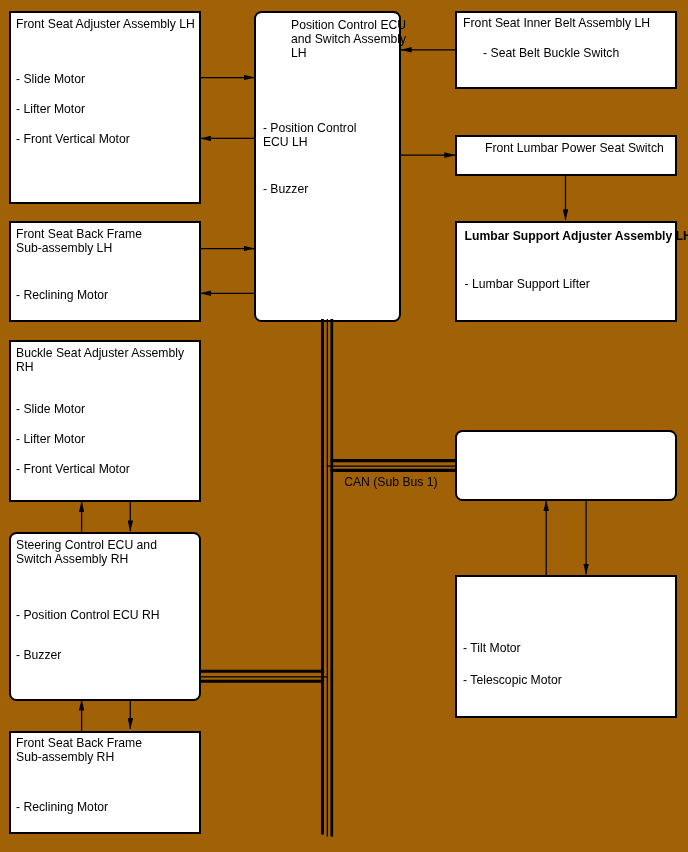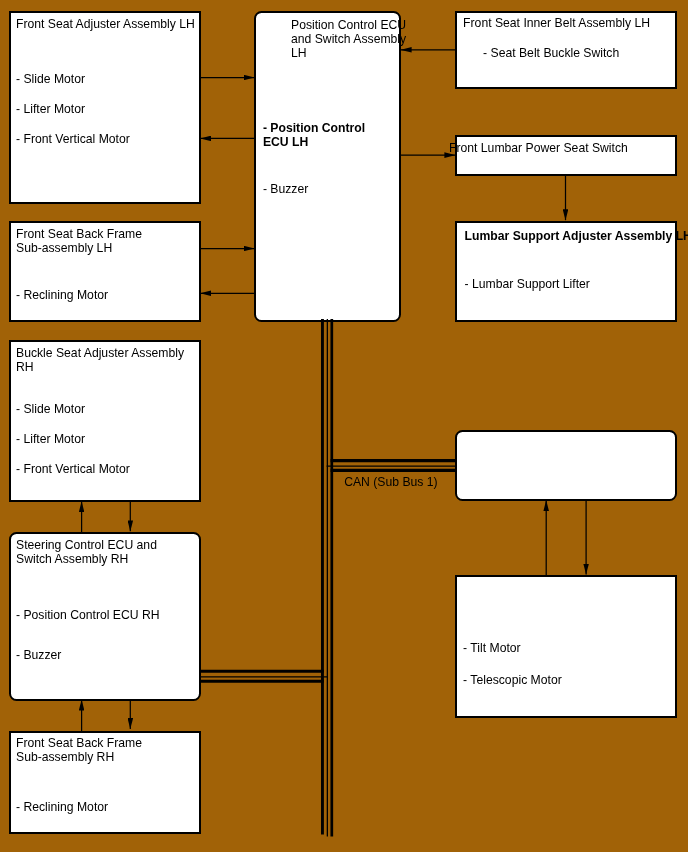--- a/index.html
+++ b/index.html
@@ -43,30 +43,30 @@
 
   <div class="box" style="left:8.6px;top:730.7px;width:192.1px;height:103.6px;"></div>
   <div class="tx" style="left:16.0px;top:735.95px;">Front Seat Back Frame
 Sub-assembly RH</div>
   <div class="tx" style="left:16.0px;top:799.65px;">- Reclining Motor</div>
 
   <div class="box round" style="left:253.9px;top:11px;width:147px;height:310.8px;"></div>
   <div class="tx" style="left:260.0px;top:17.95px;margin-left:31px;">Position Control ECU
 and Switch Assembly
 LH</div>
-  <div class="tx" style="left:262.9px;top:120.55px;font-weight:bold;">- Position Control
+  <div class="tx" style="left:262.9px;top:120.55px;">- Position Control
 ECU LH</div>
   <div class="tx" style="left:262.9px;top:181.85px;">- Buzzer</div>
 
   <div class="box" style="left:454.8px;top:10.9px;width:222.3px;height:78.2px;"></div>
   <div class="tx" style="left:463.1px;top:16.15px;">Front Seat Inner Belt Assembly LH</div>
   <div class="tx" style="left:463.1px;top:46.15px;margin-left:20px;">- Seat Belt Buckle Switch</div>
 
   <div class="box" style="left:454.8px;top:134.8px;width:222.3px;height:40.9px;"></div>
-  <div class="tx" style="left:449px;top:140.85px;">Front Lumbar Power Seat Switch</div>
+  <div class="tx" style="left:485px;top:140.85px;">Front Lumbar Power Seat Switch</div>
 
   <div class="box" style="left:454.8px;top:220.7px;width:222.3px;height:101.2px;"></div>
   <div class="tx" style="left:464.6px;top:228.85px;font-weight:bold;">Lumbar Support Adjuster Assembly LH</div>
   <div class="tx" style="left:464.6px;top:276.95px;">- Lumbar Support Lifter</div>
 
   <div class="box round" style="left:454.8px;top:430.2px;width:222.3px;height:70.8px;"></div>
 
   <div class="box" style="left:454.8px;top:575px;width:222.3px;height:143.1px;"></div>
   <div class="tx" style="left:463.1px;top:640.85px;">- Tilt Motor</div>
   <div class="tx" style="left:463.1px;top:672.85px;">- Telescopic Motor</div>

